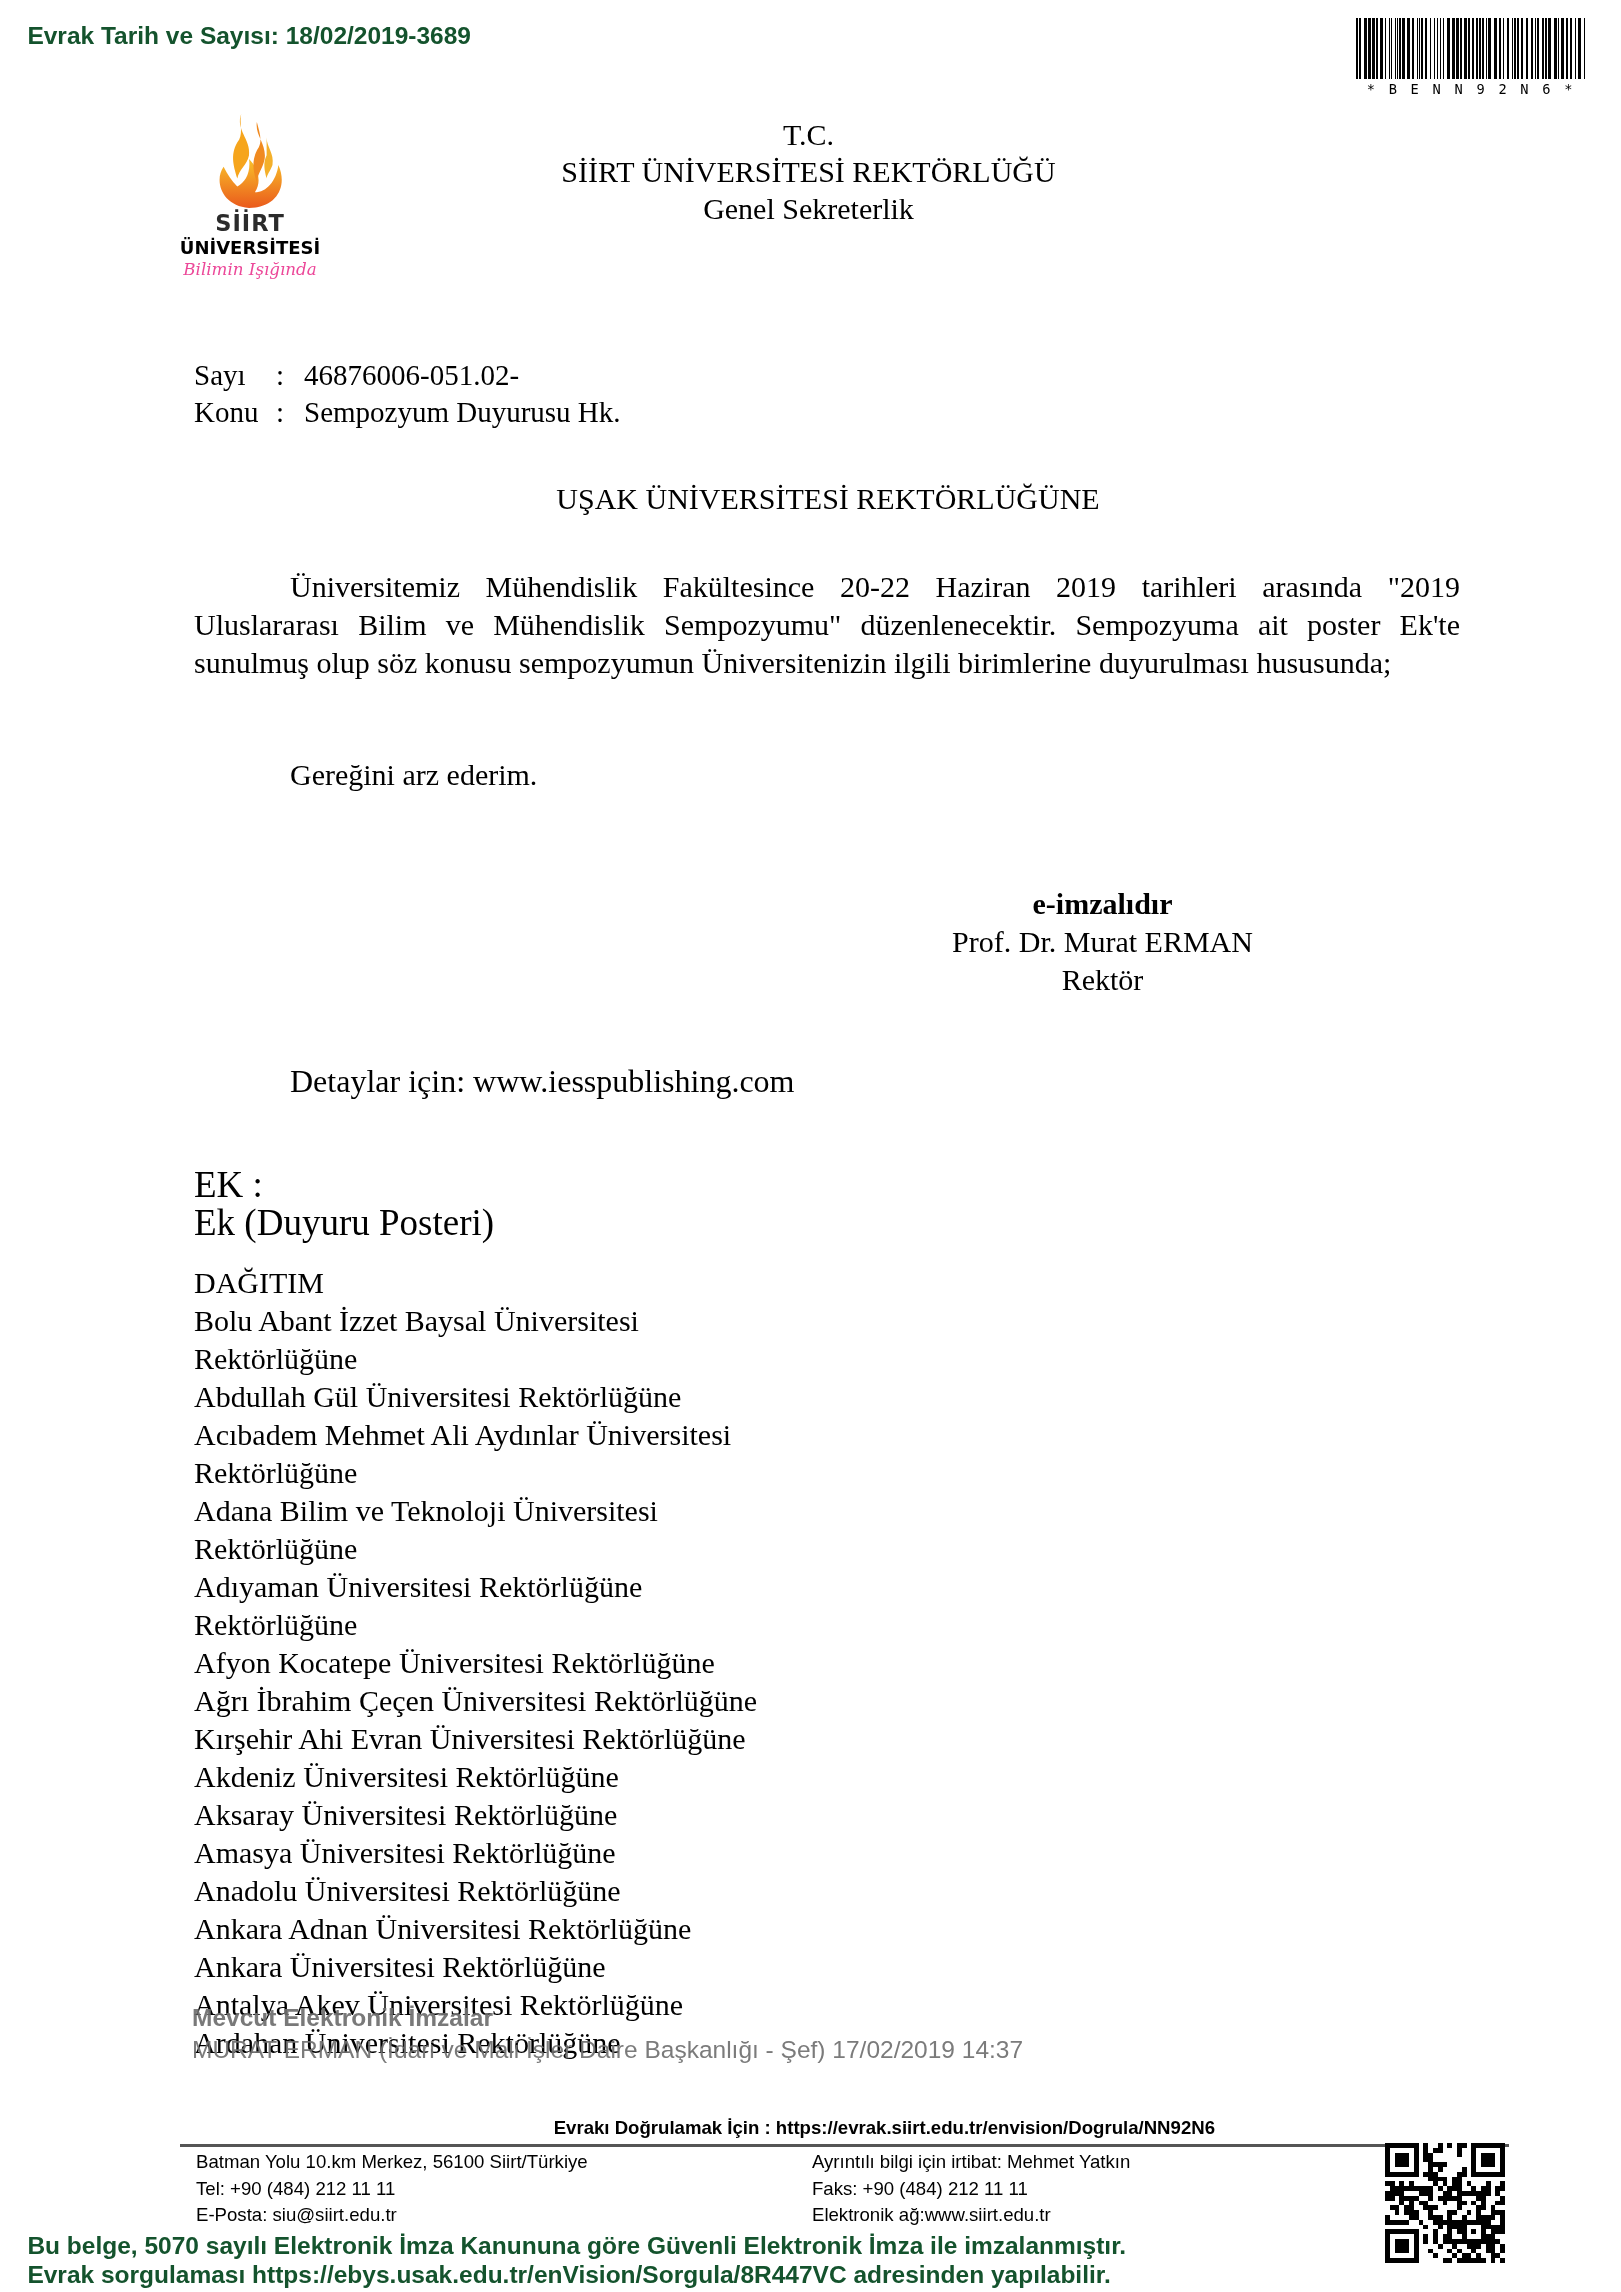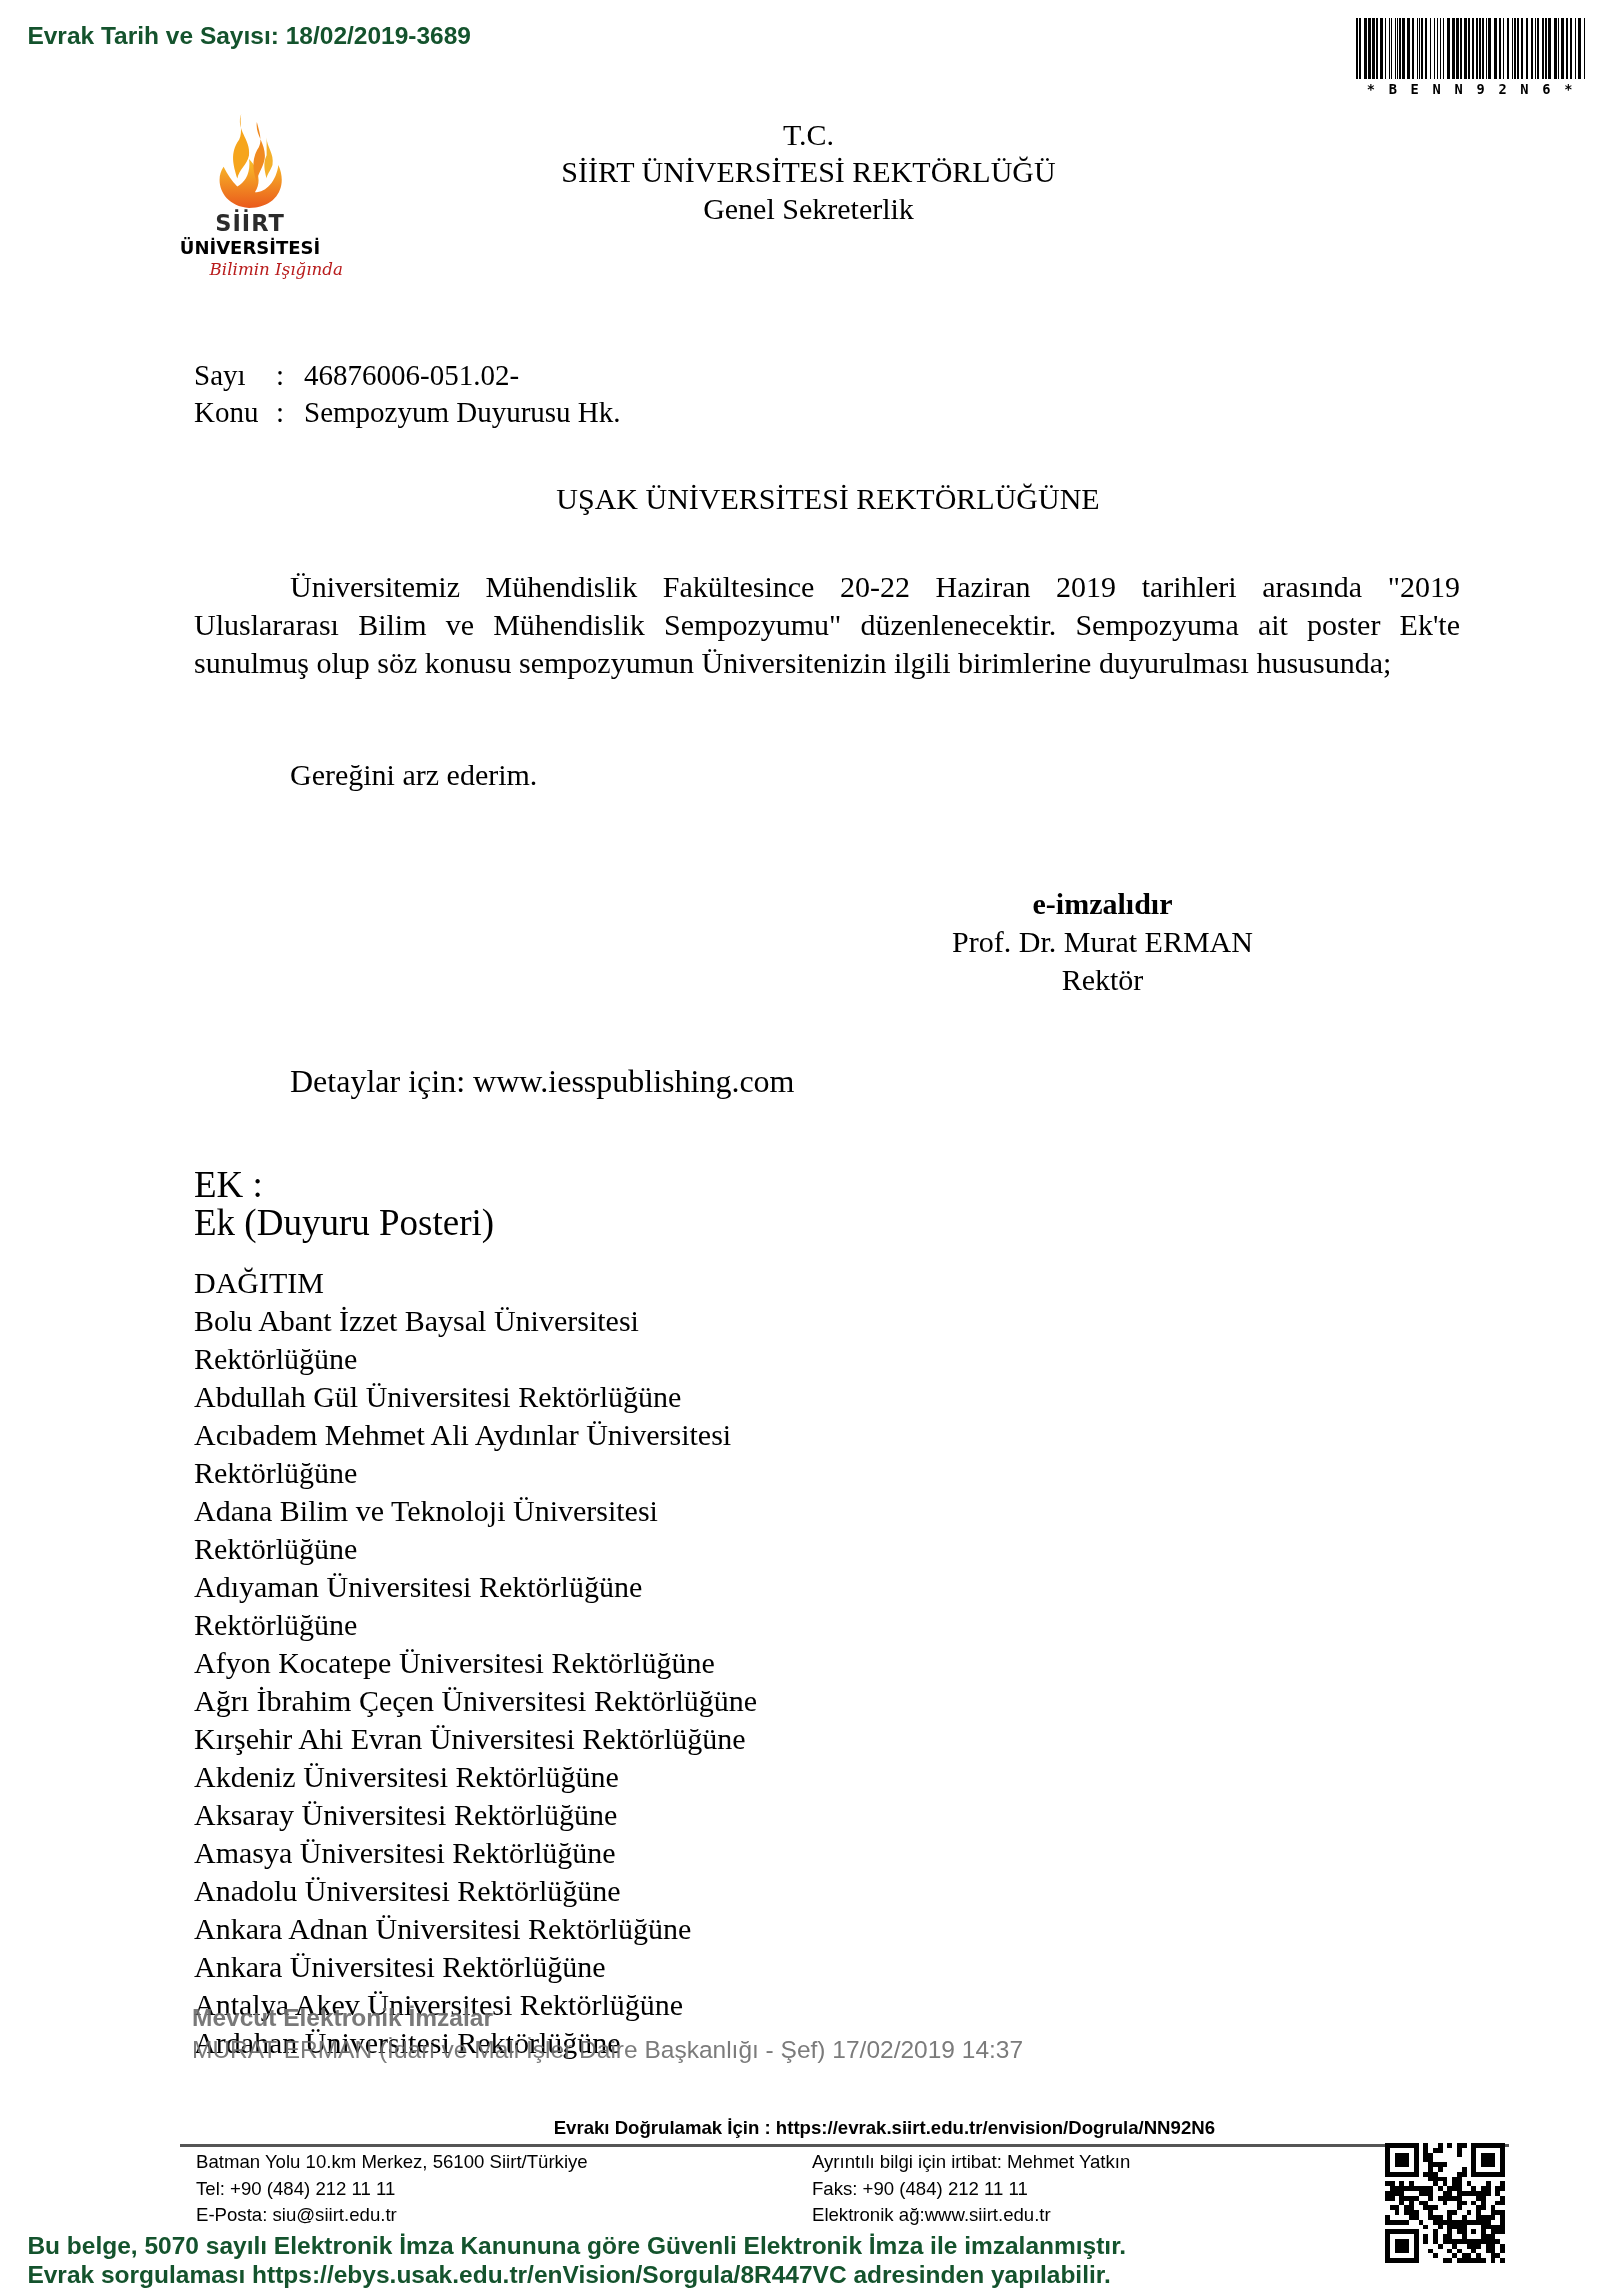--- a/index.html
+++ b/index.html
@@ -4,30 +4,30 @@
 <style>
   html, body { margin: 0; padding: 0; background: #ffffff; }
   body { width: 1621px; height: 2293px; position: relative; overflow: hidden; color: #000; }
   .abs { position: absolute; }
   .serif { font-family: "Liberation Serif", "DejaVu Serif", serif; }
   .sans { font-family: "Liberation Sans", "DejaVu Sans", sans-serif; }
   .gray-stamp { color: #14532d; font-weight: bold; }
 
   #evrak-stamp { left: 27.4px; top: 21.6px; font-size: 24.5px; }
 
-  #barcode { left: 1356px; top: 17.6px; width: 235px; height: 82px; font-weight: bold; }
+  #barcode { left: 1356px; top: 17.6px; width: 235px; height: 82px; }
   #barcode-bars { display: flex; height: 61px; align-items: stretch; }
   #barcode-bars span { display: block; background: #000; height: 100%; }
   #barcode-text { font-family: "DejaVu Sans Mono", monospace; font-size: 13.7px; letter-spacing: 13.7px; text-align: center; margin-top: 2px; padding-left: 5.9px; }
 
   #logo { left: 157px; top: 110px; width: 186px; height: 176px; text-align: center; }
   #logo svg { display: block; margin: 0 auto; }
   #logo-name1 { font-family: "DejaVu Sans", sans-serif; font-weight: bold; font-size: 22.5px; color: #2b2b2b; line-height: 23.5px; letter-spacing: 1px; }
   #logo-name2 { font-family: "DejaVu Sans", sans-serif; font-weight: bold; font-size: 18px; color: #000000; line-height: 23.5px; }
-  #logo-slogan { font-family: "DejaVu Serif", serif; font-style: italic; font-size: 16.7px; color: #b91c1c; line-height: 21.6px; text-align: right; }
+  #logo-slogan { font-family: "DejaVu Serif", serif; font-style: italic; font-size: 16.7px; color: #ec4899; line-height: 21.6px; }
 
   #header { left: 490px; top: 116px; width: 637px; text-align: center; font-size: 30px; line-height: 37px; }
 
   .meta-row { font-size: 29px; line-height: 37px; font-family: Liberation Serif, serif; }
   .meta-label { display: inline-block; width: 110px; }
   #meta { left: 194px; top: 357px; }
 
   #addressee { left: 176px; top: 482px; width: 1304px; text-align: center; font-size: 30px; }
 
   #body-para { left: 194px; top: 568px; width: 1266px; font-size: 30px; line-height: 38px; text-align: justify; text-indent: 96px; }

